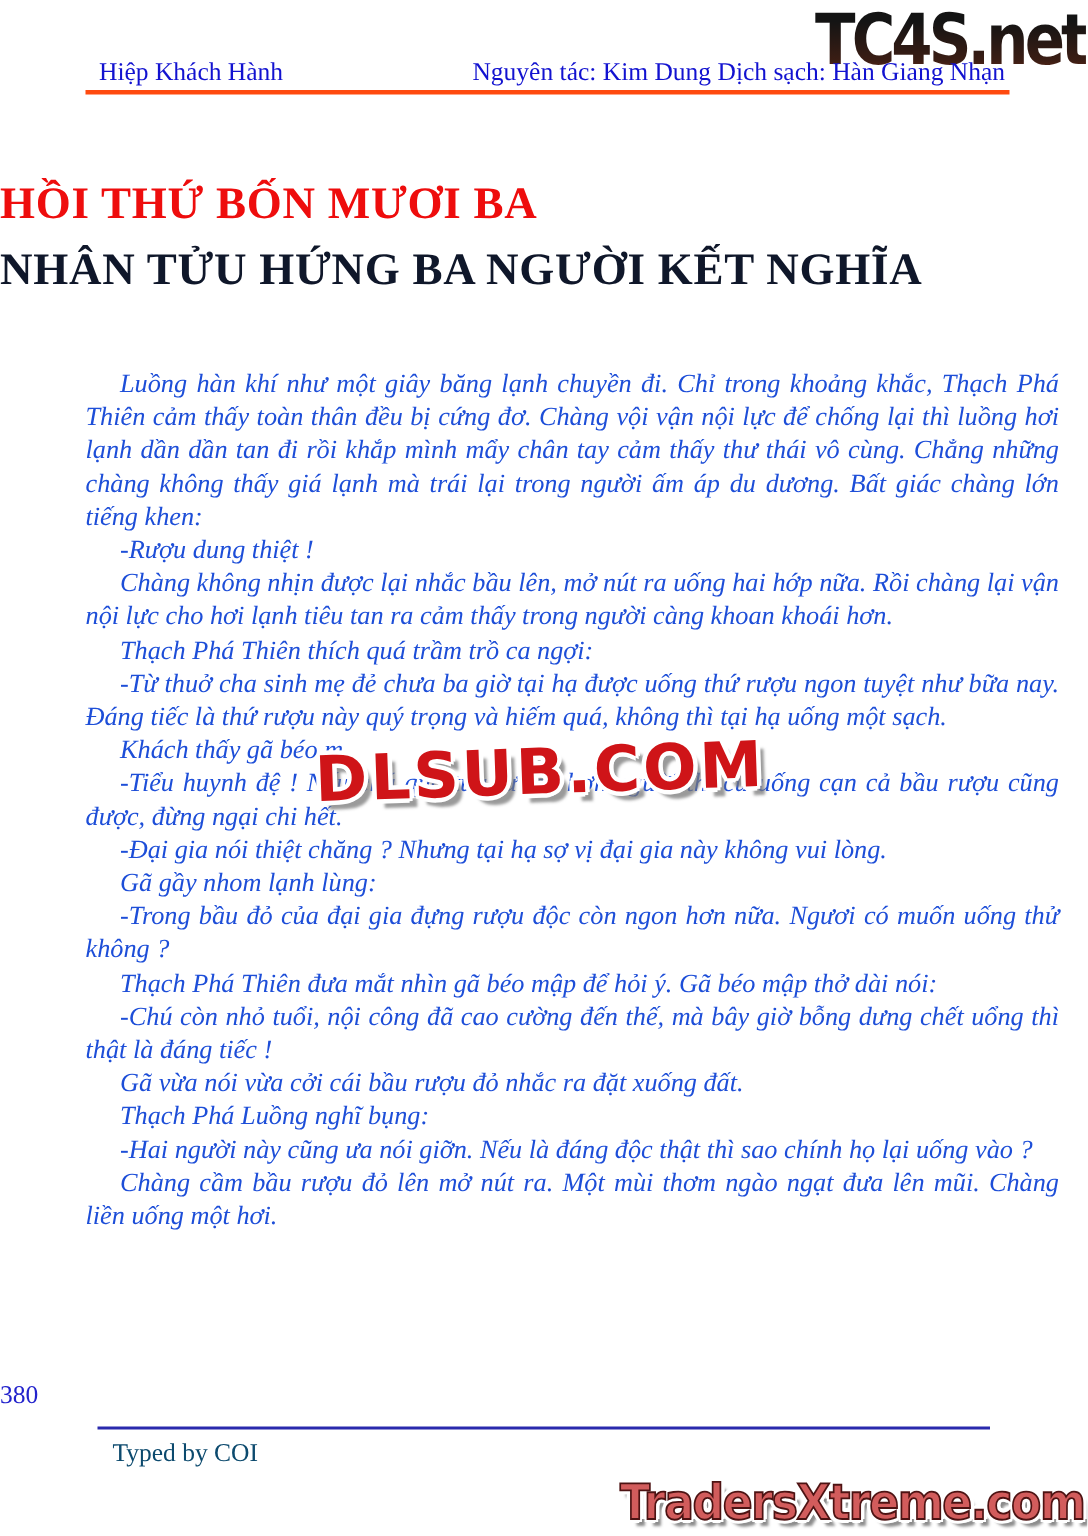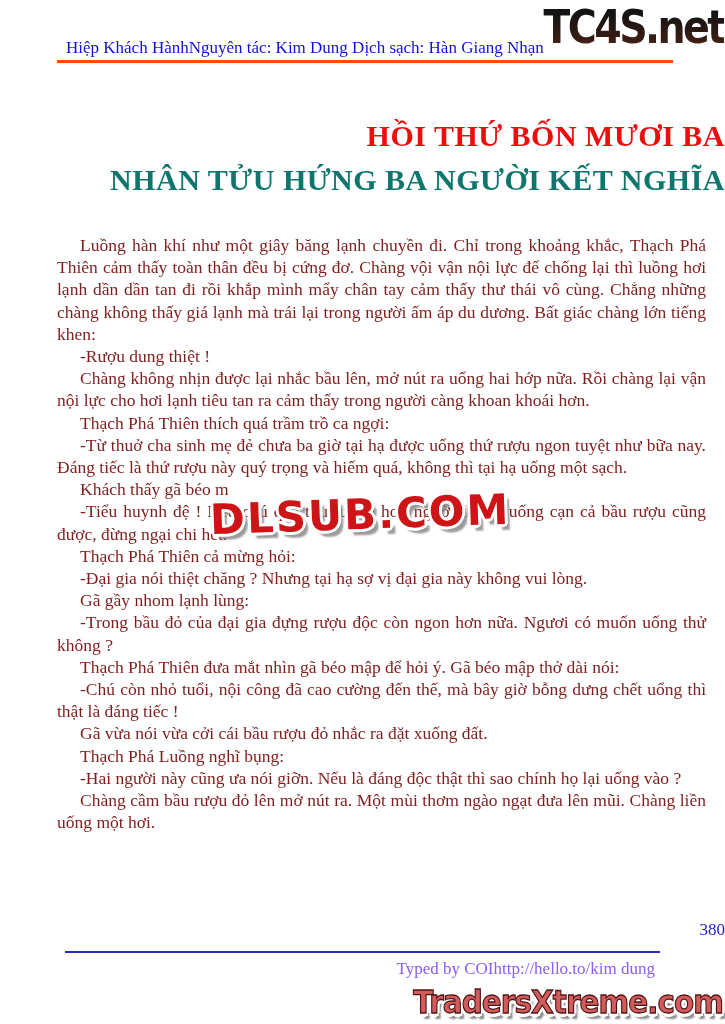--- a/index.html
+++ b/index.html
@@ -15,42 +15,43 @@
     font-size:46px; letter-spacing:-3px; line-height:52px;
     background:linear-gradient(180deg,#141414 25%,#3a1d14 70%,#84311c 100%);
     -webkit-background-clip:text; background-clip:text; color:transparent;
     transform:scale(0.86,1.02); transform-origin:right top;
     white-space:nowrap;
   }
 
   
   .header {
     position:absolute; top:38px; left:66px; right:55px;
-    display:flex; justify-content:flex-start;
+    display:flex; justify-content:space-between;
     font-size:17px; color:#1212d0; white-space:nowrap;
   }
   .header-rule {
     position:absolute; top:60px; left:57px; width:616px; height:3px;
     background:#ff4a0f;
   }
 
   
   .title-block {
     position:absolute; top:114px; left:0; width:100%;
-    text-align:right; font-weight:bold; line-height:44px; font-size:30px;
+    text-align:left; font-weight:bold; line-height:44px; font-size:30px;
     letter-spacing:0.5px;
   }
   .title-red   { color:#ee0d0d; }
-  .title-green { color:#0f766e; }
+  .title-green { color:#0f172a; }
 
   
   .body-text {
-    position:absolute; top:234px; left:57px; width:649px;
+    position:absolute; top:244px; left:57px; width:649px;
     font-size:17.5px; line-height:22.2px; text-align:justify;
-    color:#7f1d1d;
+    color:#1d4ed8;
+    font-style:italic;
   }
   .body-text p { margin:0; text-indent:23px; }
 
   
   .watermark {
     position:absolute; top:492px; left:210px;
     font-family:"DejaVu Sans",sans-serif; font-weight:bold;
     font-size:42px; letter-spacing:2px; line-height:46px;
     color:#cf1418; white-space:nowrap;
     transform:rotate(-2deg);
@@ -58,30 +59,30 @@
       -2px -2px 0 #ffffff, 2px -2px 0 #ffffff,
       -2px  2px 0 #ffffff, 2px  2px 0 #ffffff,
       -3px  0   0 #ffffff, 3px  0   0 #ffffff,
        0   -3px 0 #ffffff, 0    3px 0 #ffffff,
        5px  6px 2px rgba(120,120,120,0.75);
   }
 
   
   .page-number {
     position:absolute; top:920px; left:0; width:100%;
-    text-align:right; color:#2222cc; font-size:17px;
+    text-align:left; color:#2222cc; font-size:17px;
   }
   .footer-rule {
     position:absolute; top:951px; left:65px; width:595px; height:2px;
     background:#2a2aad;
   }
   .footer {
     position:absolute; top:959px; left:75px; width:580px;
-    display:flex; justify-content:flex-end;
-    color:#8b5cf6; font-size:17px;
+    display:flex; justify-content:space-between;
+    color:#0c4a6e; font-size:17px;
   }
 
   
   .tx-logo {
     position:absolute; top:983px; right:2px;
     font-family:"DejaVu Sans",sans-serif; font-weight:bold;
     font-size:31px; letter-spacing:-1px; line-height:36px;
     color:#d25c5c; white-space:nowrap;
     -webkit-text-stroke:1.2px #4d1313;
     text-shadow:
@@ -112,37 +113,35 @@
   </div>
 
   <div class="body-text">
       <p>Luồng hàn khí như một giây băng lạnh chuyền đi. Chỉ trong khoảng khắc, Thạch Phá Thiên cảm thấy toàn thân đều bị cứng đơ. Chàng vội vận nội lực để chống lại thì luồng hơi lạnh dần dần tan đi rồi khắp mình mẩy chân tay cảm thấy thư thái vô cùng. Chẳng những chàng không thấy giá lạnh mà trái lại trong người ấm áp du dương. Bất giác chàng lớn tiếng khen:</p>
       <p>-Rượu dung thiệt !</p>
       <p>Chàng không nhịn được lại nhắc bầu lên, mở nút ra uống hai hớp nữa. Rồi chàng lại vận nội lực cho hơi lạnh tiêu tan ra cảm thấy trong người càng khoan khoái hơn.</p>
       <p>Thạch Phá Thiên thích quá trầm trồ ca ngợi:</p>
       <p>-Từ thuở cha sinh mẹ đẻ chưa ba giờ tại hạ được uống thứ rượu ngon tuyệt như bữa nay. Đáng tiếc là thứ rượu này quý trọng và hiếm quá, không thì tại hạ uống một sạch.</p>
       <p>Khách thấy gã béo m</p>
       <p>-Tiểu huynh đệ ! Nếu chú quả tửu lượng hơn người thì cứ uống cạn cả bầu rượu cũng được, đừng ngại chi hết.</p>
-      <p>Thạch Phá Thiên cả mừng hỏi:</p>
       <p>-Đại gia nói thiệt chăng ? Nhưng tại hạ sợ vị đại gia này không vui lòng.</p>
       <p>Gã gầy nhom lạnh lùng:</p>
       <p>-Trong bầu đỏ của đại gia đựng rượu độc còn ngon hơn nữa. Ngươi có muốn uống thử không ?</p>
       <p>Thạch Phá Thiên đưa mắt nhìn gã béo mập để hỏi ý. Gã béo mập thở dài nói:</p>
       <p>-Chú còn nhỏ tuổi, nội công đã cao cường đến thế, mà bây giờ bỗng dưng chết uổng thì thật là đáng tiếc !</p>
       <p>Gã vừa nói vừa cởi cái bầu rượu đỏ nhắc ra đặt xuống đất.</p>
       <p>Thạch Phá Luồng nghĩ bụng:</p>
       <p>-Hai người này cũng ưa nói giỡn. Nếu là đáng độc thật thì sao chính họ lại uống vào ?</p>
       <p>Chàng cầm bầu rượu đỏ lên mở nút ra. Một mùi thơm ngào ngạt đưa lên mũi. Chàng liền uống một hơi.</p>
     </div>
 
   <div class="watermark">DLSUB.COM</div>
 
   <div class="page-number">380</div>
   <div class="footer-rule"></div>
 
   <div class="footer">
     <span>Typed by COI</span>
-    <span>http://hello.to/kim dung</span>
   </div>
 
   <div class="tx-logo">TradersXtreme.com</div>
 
 </div>
 
 </body></html>

